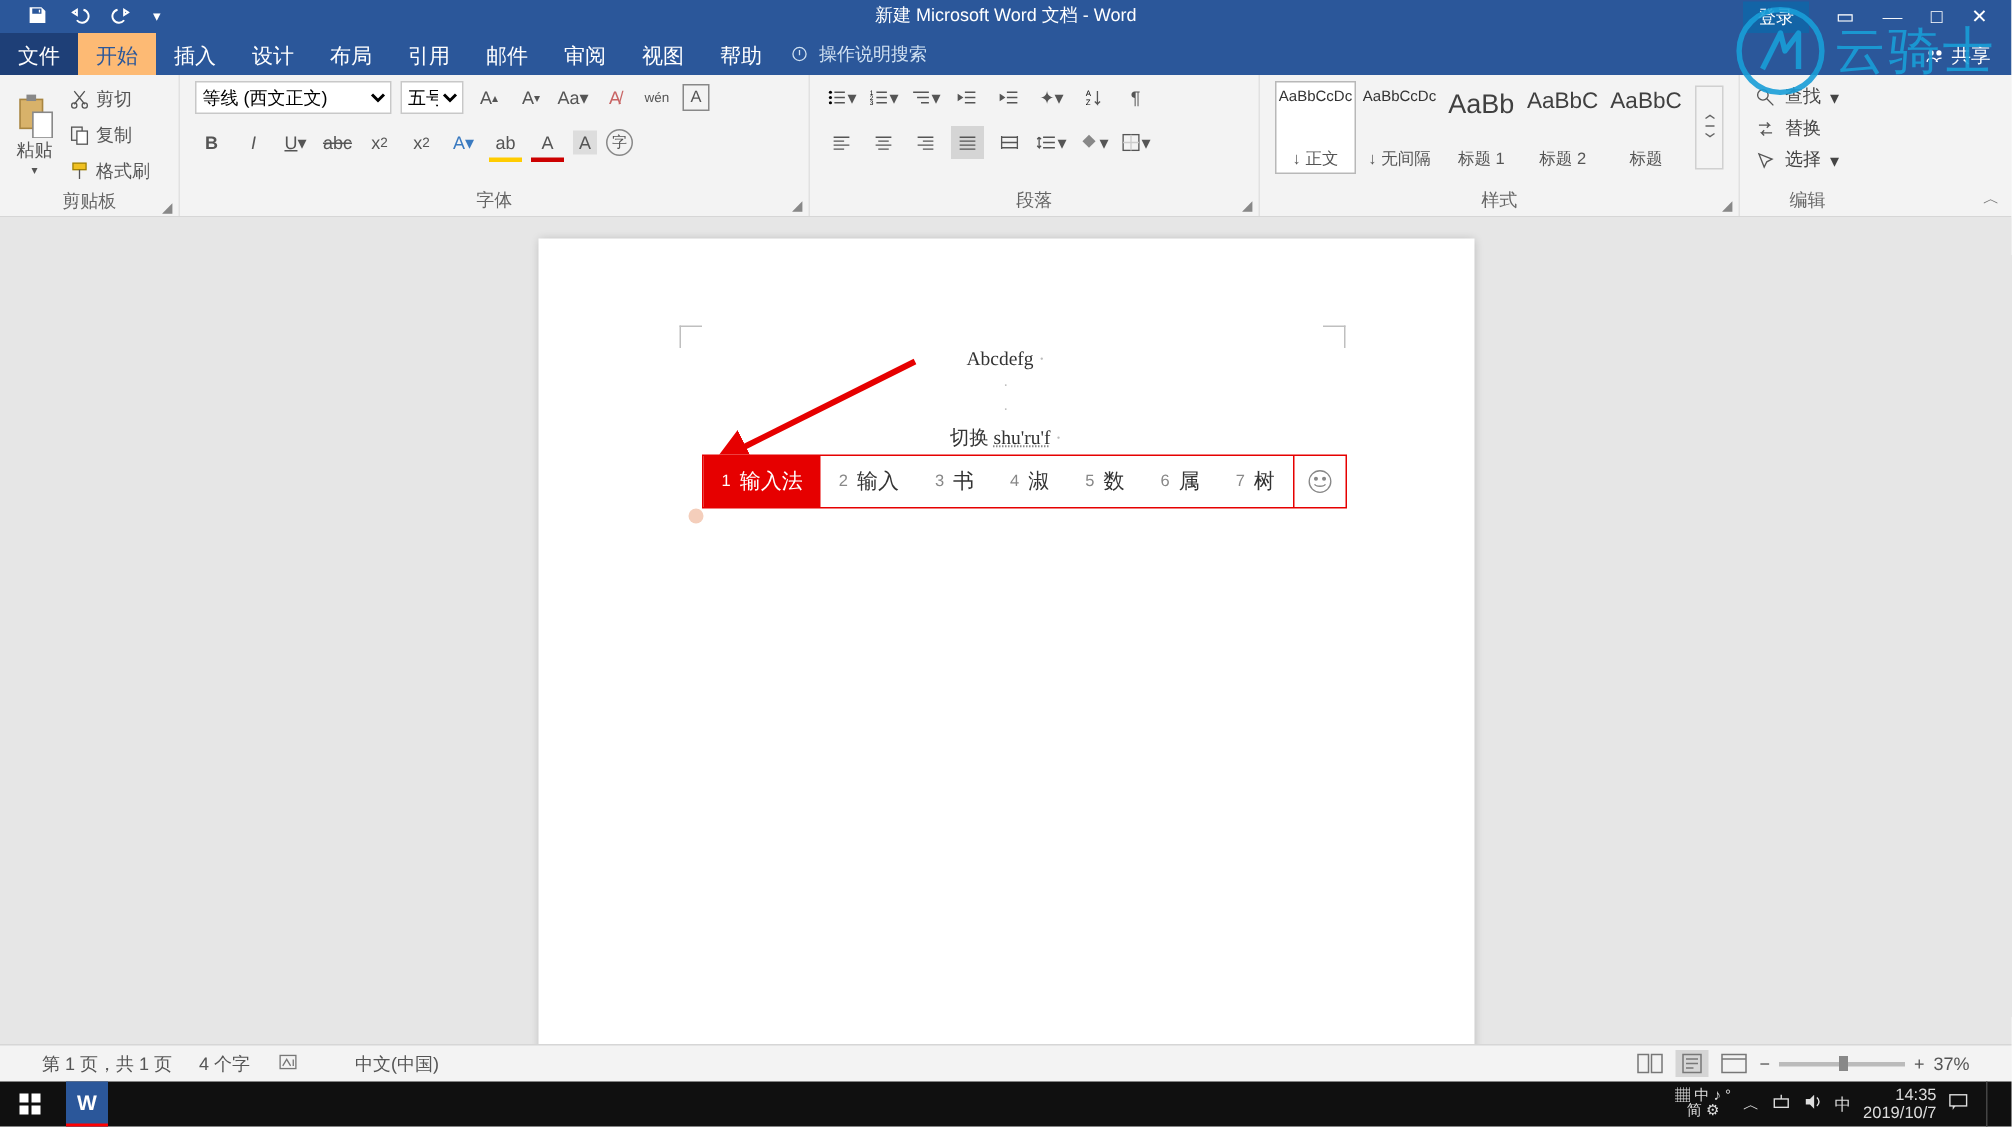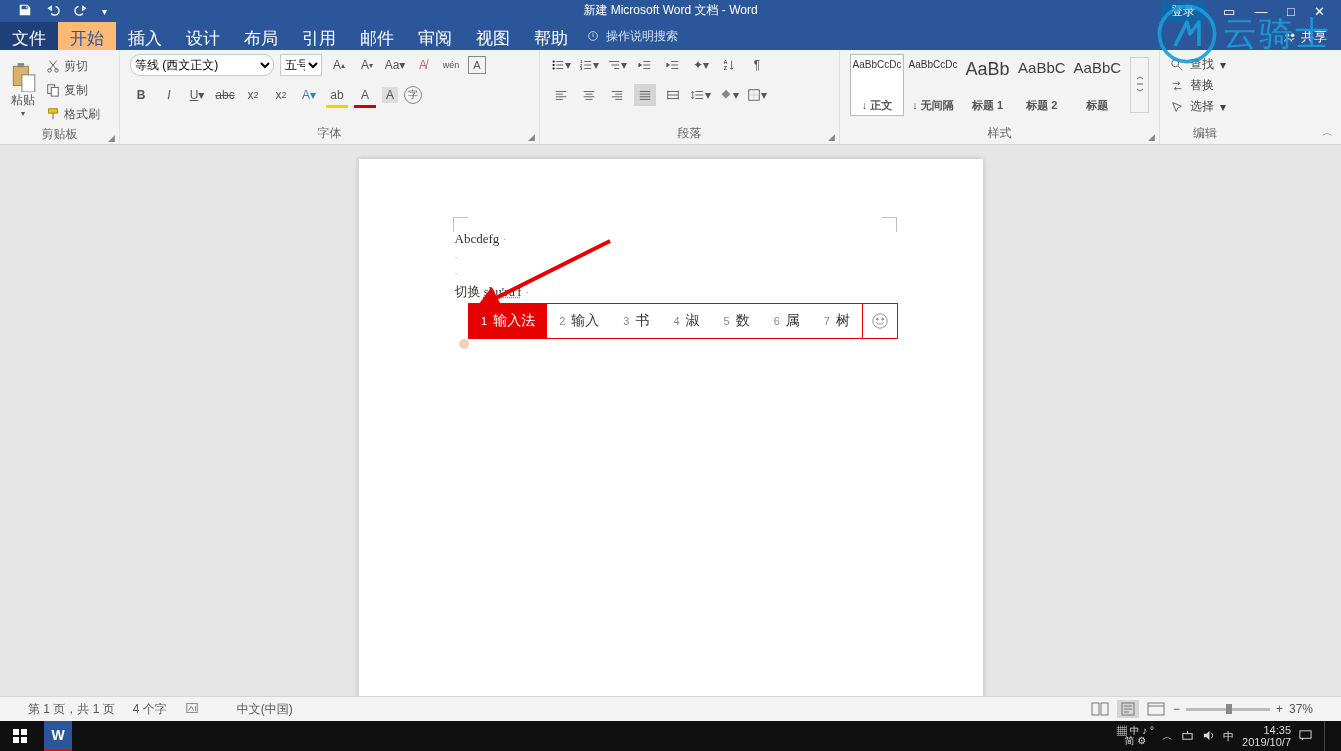--- a/index.html
+++ b/index.html
@@ -1,26 +1,26 @@
 <!DOCTYPE html>
 <html><head>
 <meta charset="utf-8">
 <style>
   html, body { margin:0; padding:0; width:1341px; height:751px; font-family:"Microsoft YaHei","Segoe UI",sans-serif; font-size:12px; color:#444; overflow:hidden; background:#fff; }
   
   .titlebar { height:22px; background:#2b579a; display:flex; align-items:center; color:#fff; position:relative; }
   .titlebar .qat { display:flex; align-items:center; gap:14px; padding-left:18px; }
   .titlebar .qat svg { width:14px; height:14px; }
   .titlebar .title { position:absolute; left:0; right:0; text-align:center; font-size:12px; top:2px; pointer-events:none;}
-  .titlebar .right { margin-left:auto; display:flex; align-items:center; gap:10px; padding-right:8px;}
+  .titlebar .right { margin-left:auto; display:flex; align-items:center; gap:10px; padding-right:8px;font-family:Liberation Serif, serif;}
   .login-btn { background:#1364a6; color:#fff; padding:2px 10px; font-size:12px; }
   .titlebar .win-btns span { padding:0 8px; font-size:13px; cursor:pointer;}
   
   .tabsrow { height:28px; background:#2b579a; display:flex; align-items:stretch; }
-  .tab { padding:16px 12px; display:flex; align-items:center; color:#fff; font-size:17px; cursor:pointer;}
+  .tab { padding:16px 12px; display:flex; align-items:center; color:#fff; font-size:14px; cursor:pointer;}
   .tab.active { background:#fdba74; color:#2b579a; }
   .tab.file { background:#1e3f77; }
   .tell-me { display:flex; align-items:center; gap:6px; color:#cfe0f1; margin-left:6px; }
   
   .watermark { position:absolute; right:10px; top:4px; z-index:60; display:flex; align-items:center; gap:6px; pointer-events:none; opacity:0.9;}
   .watermark svg { width:60px; height:60px; }
   .watermark span { font-size:34px; color:#199ed8; font-weight:500; letter-spacing:2px;}
   
   .share { position:absolute; right:14px; top:28px; color:#fff; font-size:13px; display:flex; align-items:center; gap:4px; cursor:pointer; z-index:50;}
   
@@ -29,36 +29,36 @@
   .group { border-right:1px solid #e1e1e1; padding:4px 10px 0 10px; display:flex; flex-direction:column; justify-content:space-between; height:94px; box-sizing:border-box;}
   .group-label { text-align:center; font-size:12px; color:#666; padding-bottom:2px; position:relative;}
   .group-label .launcher { position:absolute; right:-6px; bottom:2px; font-size:9px; color:#888;}
   .row { display:flex; align-items:center; gap:6px; }
   .btn { display:flex; align-items:center; gap:4px; padding:2px 4px; cursor:pointer; color:#555; font-size:12px;}
   .btn svg, .row svg { width:14px; height:14px; }
   .big-btn { display:flex; flex-direction:column; align-items:center; justify-content:center; height:72px; cursor:pointer;}
   .big-btn svg { width:26px; height:30px; }
   .big-btn span { font-size:12px; color:#555; }
   select.font-box, select.size-box { height:22px; border:1px solid #c8c8c8; background:#fff; font-size:12px;}
-  select.font-box { width:144px;border-radius:10px;}
+  select.font-box { width:131px;}
   select.size-box { width:42px;}
   .icon-btn { width:22px; height:22px; display:flex; align-items:center; justify-content:center; cursor:pointer; color:#555;}
   .icon-btn.sel { background:#d5d5d5;}
   .sub { font-size:9px; vertical-align:sub;}
   .styles-gallery { display:flex; gap:2px; align-items:center;justify-content:space-between;}
   .style-card { width:48px; height:54px; border:1px solid transparent; display:flex; flex-direction:column; align-items:center; justify-content:space-between; padding:4px 2px 2px 2px; cursor:pointer;}
   .style-card .preview { font-size:14px; color:#333; }
-  .style-card .cap { font-size:11px; color:#555;font-weight:bold; }
+  .style-card .cap { font-size:11px; color:#555; }
   .style-card.sel { border:1px solid #b8b8b8; background:#fff;}
   .style-card .preview.big { font-size:18px; color:#404040;}
   .gallery-more { width:18px; display:flex; align-items:center; justify-content:center; border:1px solid #d0d0d0; height:54px; cursor:pointer; margin-left:4px;}
   .edit-row { display:flex; align-items:center; gap:6px; cursor:pointer; color:#444; padding:2px 0;}
   .edit-row svg { width:14px; height:14px; }
   
-  .doc-wrap { position:absolute; top:145px; bottom:55px; left:0; right:0; background:#e6e6e6; overflow:hidden;}
+  .doc-wrap { position:absolute; top:145px; bottom:55px; left:0; right:0; background:#e6e6e6; overflow:hidden;text-align:center;}
   .page { width:624px; min-height:600px; background:#fff; margin:14px auto 0 auto; box-shadow:0 0 6px rgba(0,0,0,0.2); position:relative; padding:70px 96px 0 96px; box-sizing:border-box; }
   .corner { position:absolute; width:14px; height:14px;}
   .corner.tl { top:58px; left:94px; border-left:1px solid #bfbfbf; border-top:1px solid #bfbfbf;}
   .corner.tr { top:58px; right:86px; border-right:1px solid #bfbfbf; border-top:1px solid #bfbfbf;}
   .doc-text { font-family:"DengXian","Microsoft YaHei",serif; font-size:13px; color:#333; line-height:1.6;}
   .pinyin { text-decoration:underline dotted #888; }
   
   .arrow-ov { position:absolute; z-index:40; pointer-events:none;}
   
   .ime { position:absolute; z-index:50; display:flex; border:1px solid #e60000; background:#fff; height:34px;}

